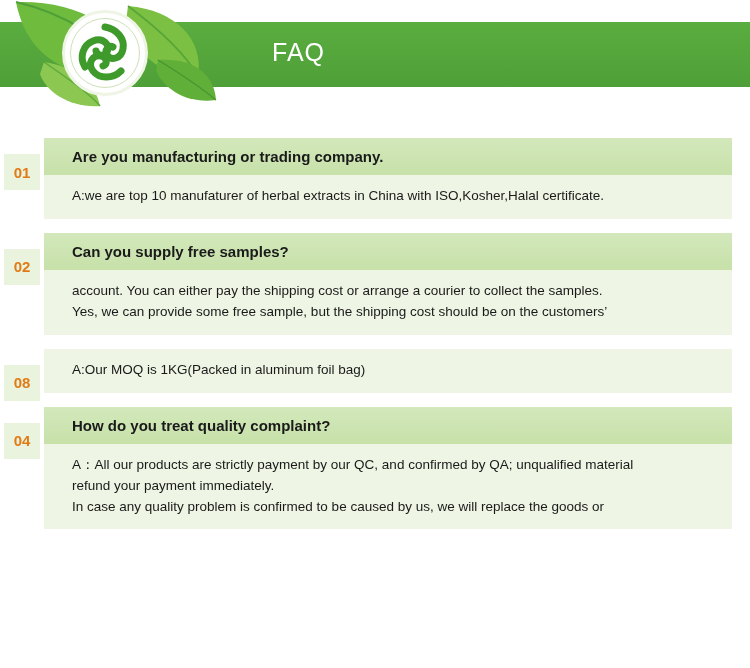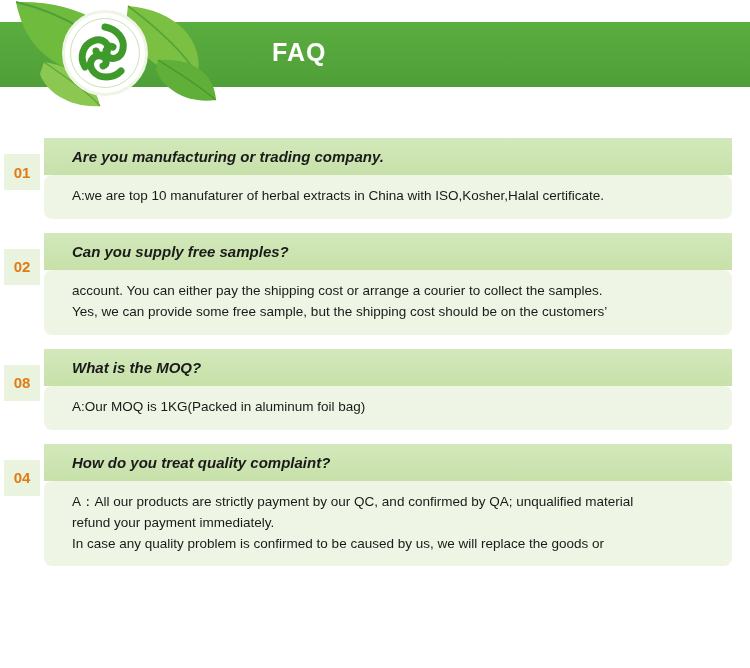--- a/index.html
+++ b/index.html
@@ -28,21 +28,21 @@
     width: 750px;
     height: 65px;
     background: #52a63b;
     background: linear-gradient(to bottom, #5aad3f 0%, #4f9f38 100%);
   }
   .header-title {
     position: absolute;
     left: 272px;
     top: 38px;
     font-size: 25px;
-    font-weight: bold;
+    font-weight: normal;
     color: #ffffff;
     letter-spacing: 1px;
   }
   .leaf-art {
     position: absolute;
     left: 8px;
     top: 0px;
     width: 210px;
     height: 110px;
   }
@@ -96,30 +96,28 @@
     justify-content: center;
     letter-spacing: 0px;
     text-align: right;
   }
   .q-bar {
     background: #cde5b2;
     background: linear-gradient(to bottom, #d3e8bb 0%, #c7e1a9 100%);
     padding: 10px 0 10px 28px;
     font-size: 15px;
     font-weight: bold;
-    font-style: italic;
     color: #1a1a1a;
   }
   .a-bar {
     background: #eef5e4;
     padding: 11px 22px 12px 28px;
     font-size: 13.5px;
     color: #1a1a1a;
     line-height: 1.55;
-    border-radius: 8px;
   }
   .a-bar .line {
     display: block;
   }
 </style>
 </head>
 <body>
 
 <div class="header">
   <div class="header-green"></div>
@@ -164,21 +162,20 @@
     <div class="num-box">02</div>
     <div class="q-bar">Can you supply free samples?</div>
     <div class="a-bar">
       <span class="line">account. You can either pay the shipping cost or arrange a courier to collect the samples.</span>
       <span class="line">Yes, we can provide some free sample, but the shipping cost should be on the customers’</span>
     </div>
   </div>
 
   <div class="faq-item">
     <div class="num-box">08</div>
-    <div class="q-bar">What is the MOQ?</div>
     <div class="a-bar">
       <span class="line">A:Our MOQ is 1KG(Packed in aluminum foil bag)</span>
     </div>
   </div>
 
   <div class="faq-item">
     <div class="num-box">04</div>
     <div class="q-bar">How do you treat quality complaint?</div>
     <div class="a-bar">
       <span class="line">A：All our products are strictly payment by our QC, and confirmed by QA; unqualified material</span>

